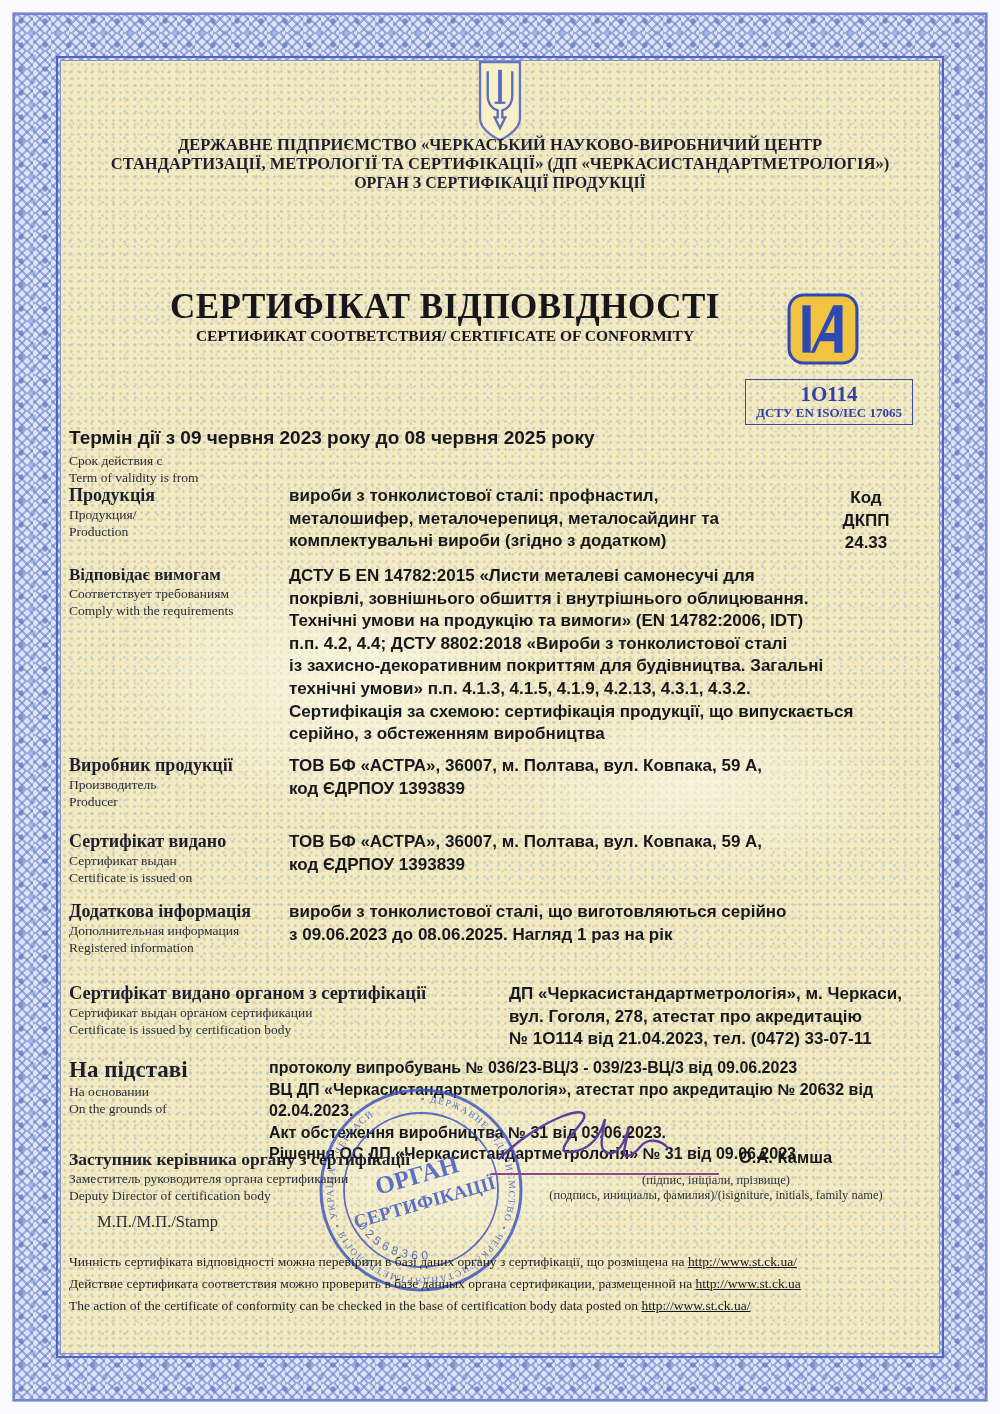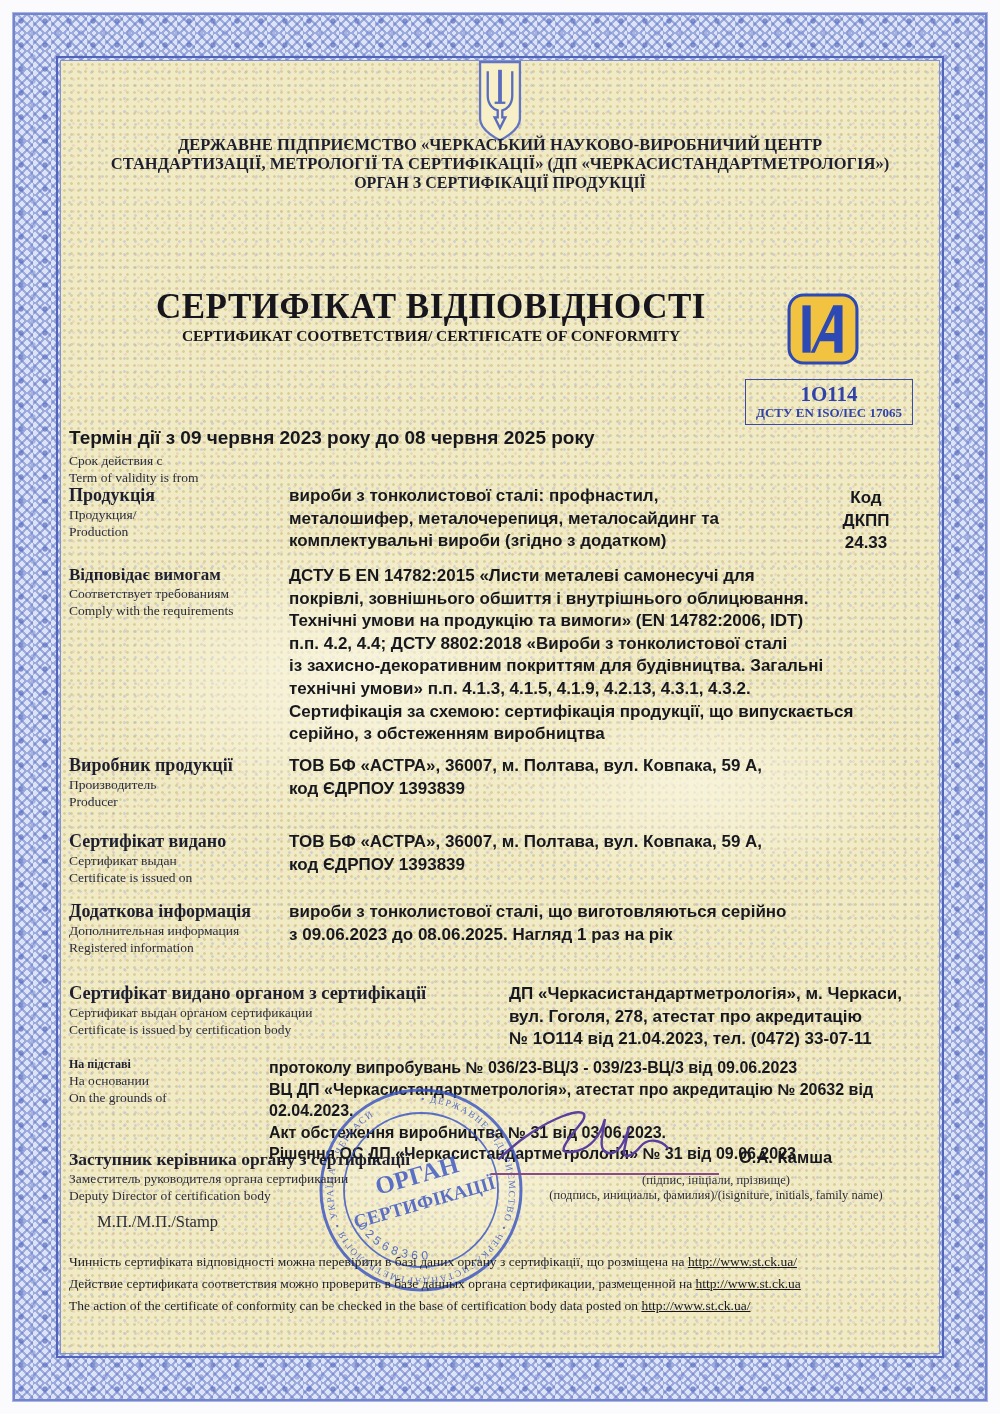--- a/index.html
+++ b/index.html
@@ -60,21 +60,21 @@
         </g>
       </svg>
     </div>
 
     <div class="abs center" style="top:74px;">
       <div class="serB" style="font-size:16.5px;line-height:19px;">ДЕРЖАВНЕ ПІДПРИЄМСТВО «ЧЕРКАСЬКИЙ НАУКОВО-ВИРОБНИЧИЙ ЦЕНТР</div>
       <div class="serB" style="font-size:16.5px;line-height:19px;">СТАНДАРТИЗАЦІЇ, МЕТРОЛОГІЇ ТА СЕРТИФІКАЦІЇ» (ДП «ЧЕРКАСИСТАНДАРТМЕТРОЛОГІЯ»)</div>
       <div class="serB" style="font-size:16px;line-height:19px;">ОРГАН З СЕРТИФІКАЦІЇ ПРОДУКЦІЇ</div>
     </div>
 
-    <div class="abs" style="top:226px;left:0;width:740px;text-align:center;">
+    <div class="abs" style="top:226px;left:14px;width:740px;text-align:center;">
       <div class="serB" style="font-size:35px;letter-spacing:.5px;color:#16161c;">СЕРТИФІКАТ ВІДПОВІДНОСТІ</div>
       <div class="serB" style="font-size:15.5px;color:#16161c;">СЕРТИФИКАТ СООТВЕТСТВИЯ/ CERTIFICATE OF CONFORMITY</div>
     </div>
 
     <div class="abs" style="left:726px;top:232px;">
       <svg width="72" height="72" viewBox="0 0 70 70">
         <rect x="2" y="2" width="66" height="66" rx="14" fill="#f2c340" stroke="#2c49b4" stroke-width="3"></rect>
         <rect x="15" y="12" width="8" height="46" fill="#2c49b4"></rect>
         <path d="M23,58 L45,12 H54 V58 H46 V47 H32 L27,58 Z M46,39 V21 L37,39 Z" fill="#2c49b4"></path>
       </svg>
@@ -159,21 +159,21 @@
         <div class="ser sub">Сертификат выдан органом сертификации</div>
         <div class="ser sub">Certificate is issued by certification body</div>
       </div>
       <div class="rv val" style="left:440px;">ДП «Черкасистандартметрологія», м. Черкаси,
 вул. Гоголя, 278, атестат про акредитацію
 № 1О114 від 21.04.2023, тел. (0472) 33-07-11</div>
     </div>
 
     <div class="abs row" style="top:996px;">
       <div class="lab">
-        <div class="serB" style="font-size:12px;">На підставі</div>
+        <div class="serB" style="font-size:23px;">На підставі</div>
         <div class="ser sub">На основании</div>
         <div class="ser sub">On the grounds of</div>
       </div>
       <div class="rv" style="left:200px;width:690px;">
         <div class="val" style="font-size:16px;line-height:21.5px;">протоколу випробувань № 036/23-ВЦ/3 - 039/23-ВЦ/3 від 09.06.2023</div>
         <div class="val" style="font-size:16px;line-height:21.5px;">ВЦ ДП «Черкасистандартметрологія», атестат про акредитацію № 20632 від 02.04.2023.</div>
         <div class="val" style="font-size:16px;line-height:21.5px;">Акт обстеження виробництва № 31 від 03.06.2023.</div>
         <div class="val" style="font-size:16px;line-height:21.5px;">Рішення ОС ДП «Черкасистандартметрологія» № 31 від 09.06.2023</div>
       </div>
     </div>

